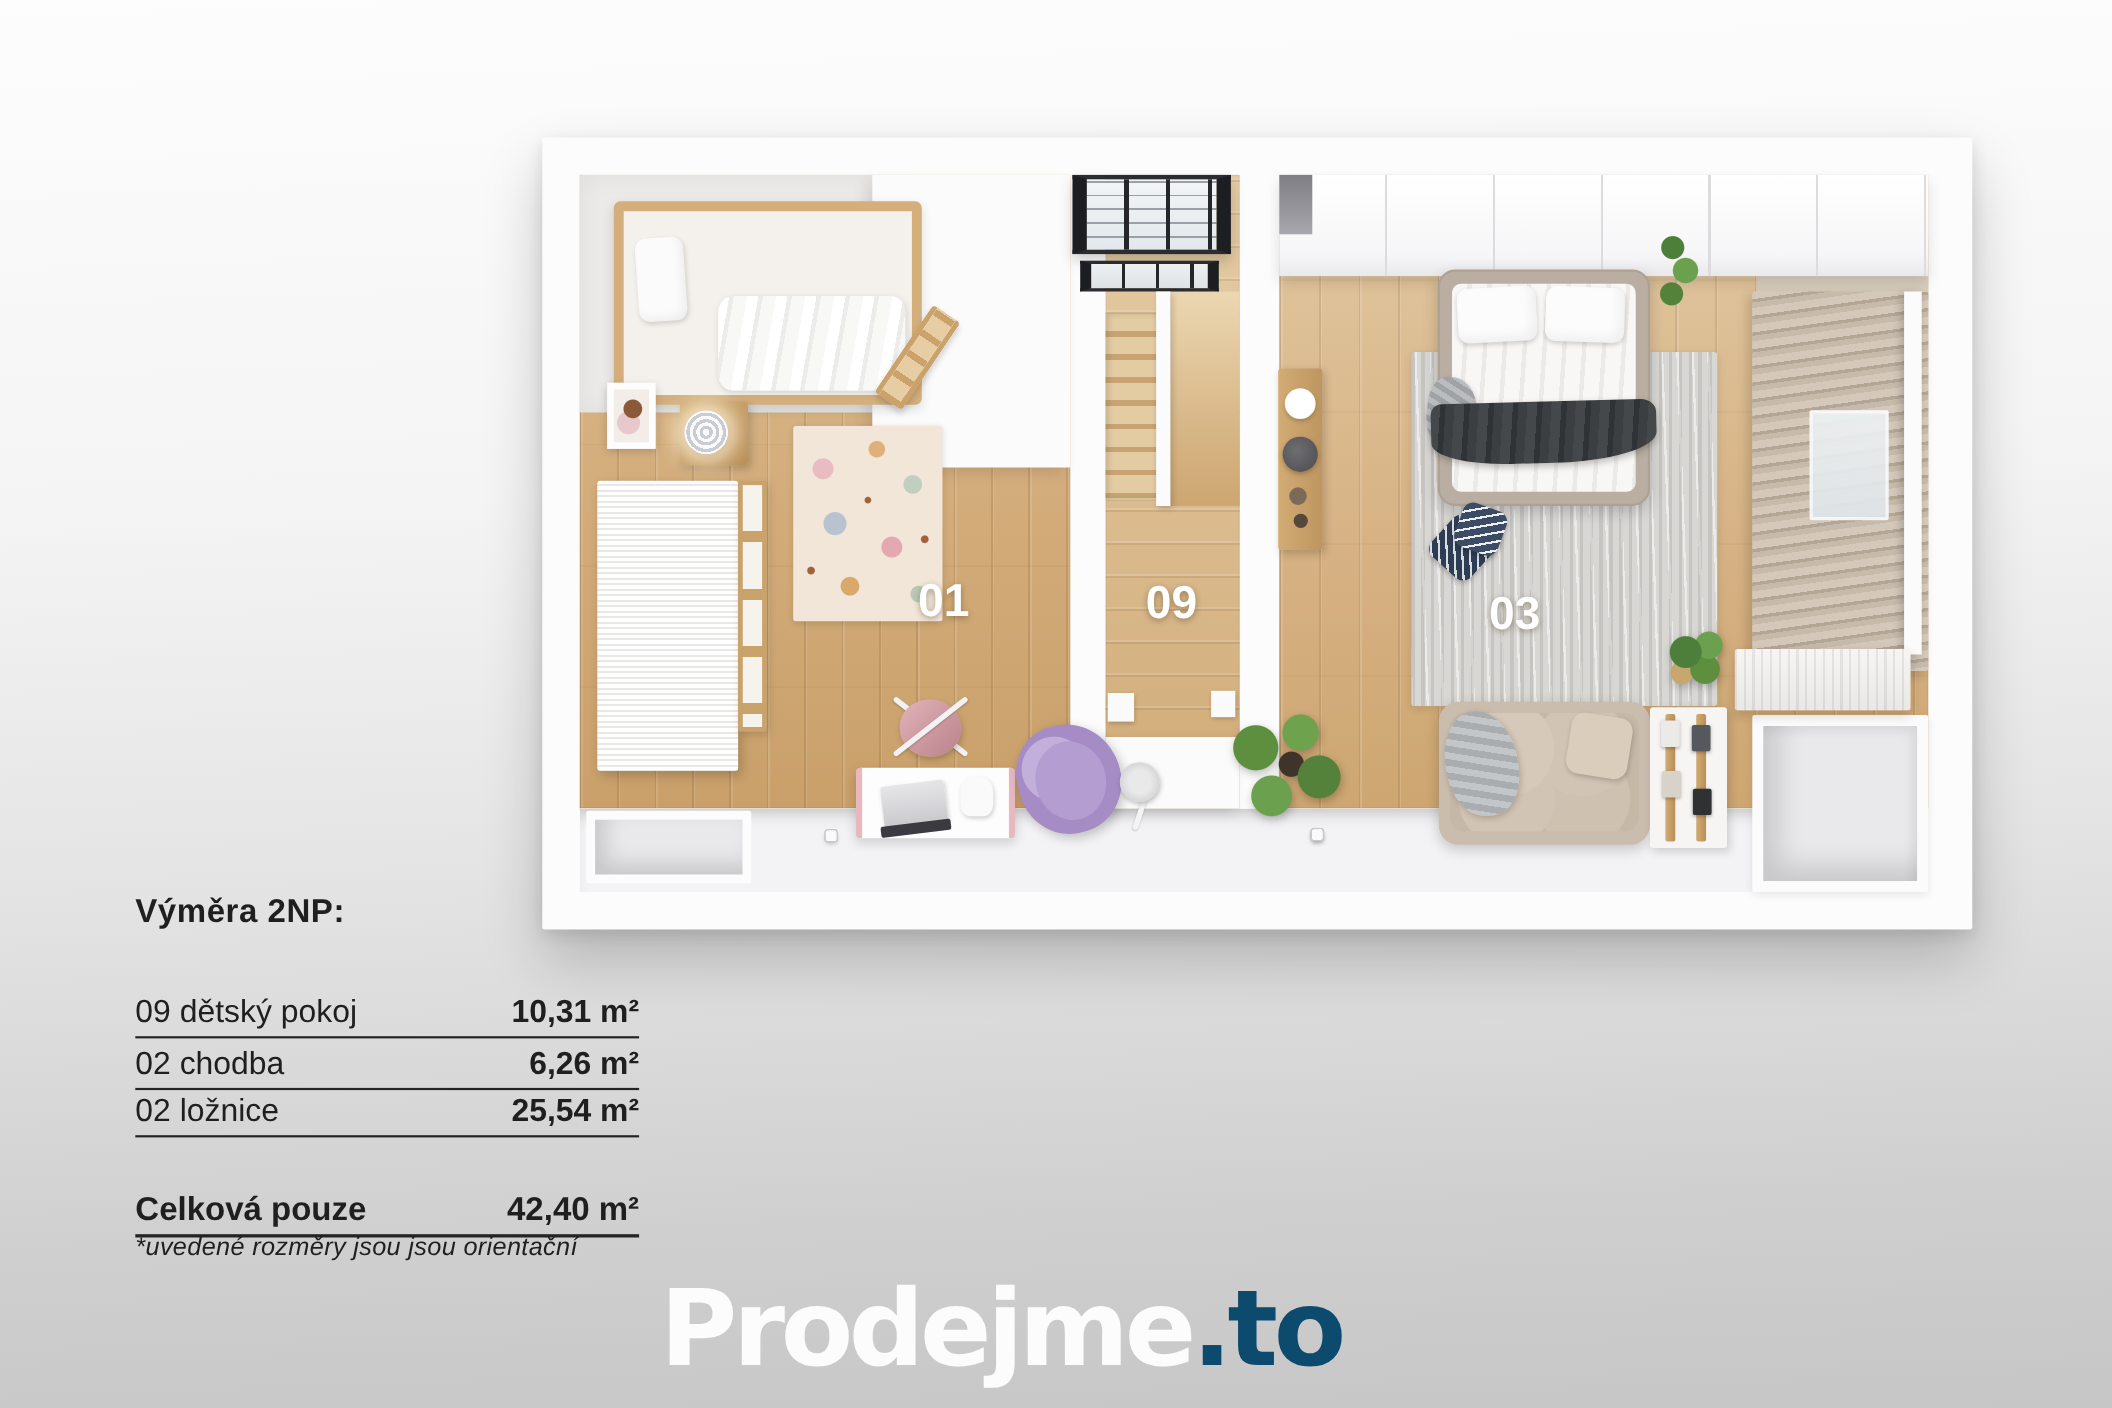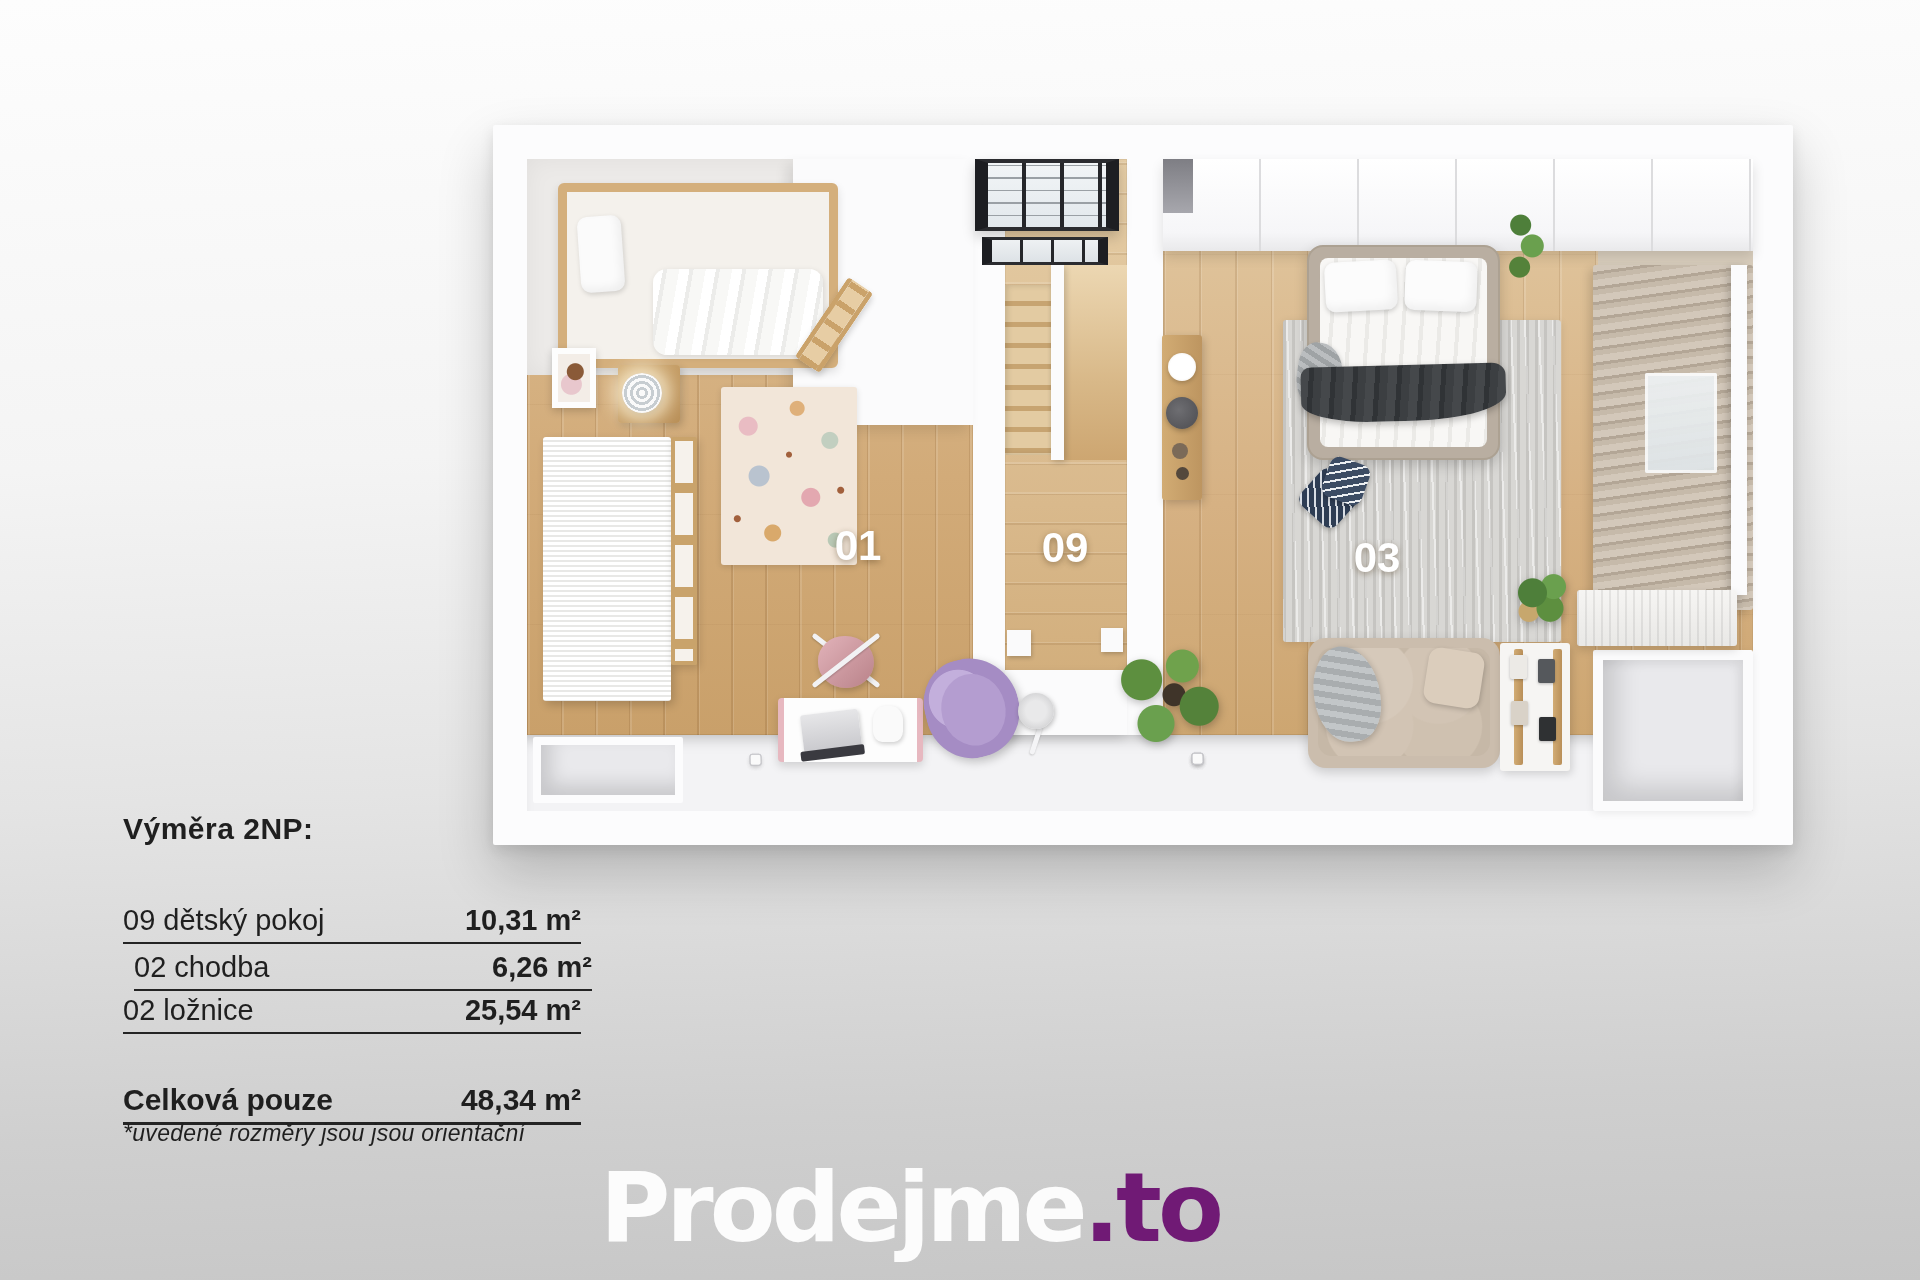--- a/index.html
+++ b/index.html
@@ -245,27 +245,27 @@
       box-shadow: 0 2px 5px rgba(0,0,0,0.12); }
 
   
   .summary { position:absolute; left:123px; top:812px; width:458px; }
   .summary .heading { position:absolute; top:0; left:0; font-size:30px; font-weight:bold; letter-spacing:0.5px; }
   .summary .row { position:absolute; left:0; width:100%; display:flex; justify-content:space-between;
       align-items:baseline; font-size:29px; border-bottom:2px solid #242424; padding-bottom:5px; }
   .summary .row .val { font-weight:bold; }
   .summary .row.total { font-weight:bold; border-bottom-width:3px; font-size:30px; }
   .summary .footnote { position:absolute; left:0; top:308px; font-size:23px; font-style:italic; letter-spacing:0.3px; }
-  .r1 { top:92px; } .r2 { top:139px;margin-left:11px; } .r3 { top:182px; } .rt { top:271px; }
+  .r1 { top:92px; } .r2 { top:139px; } .r3 { top:182px; } .rt { top:271px; }
 
   
   .logo { position:absolute; left:600px; top:1156px; width:600px; text-align:center;
       font-family:"DejaVu Sans", sans-serif; font-size:96px; font-weight:bold; letter-spacing:-4px;
       color:#fcfcfc; line-height:1.1; }
-  .logo .tld { color:#701a75; }
+  .logo .tld { color:#0c4a6e; }
 </style>
 </head>
 <body>
 
 <div class="plan">
 
   <div class="wood-v" style="left:34px; top:34px; width:446px; height:576px;"></div>
   <div class="wood-h" style="left:512px; top:34px; width:122px; height:576px;"></div>
   <div class="wood-v light" style="left:670px; top:34px; width:590px; height:576px;"></div>
   <div class="strip" style="left:34px; top:610px; width:1226px; height:76px;"></div>
@@ -379,21 +379,21 @@
     <span class="lbl">02 chodba</span>
     <span class="val">6,26 m²</span>
   </div>
   <div class="row r3">
     <span class="lbl">02 ložnice</span>
     <span class="val">25,54 m²</span>
   </div>
 
   <div class="row total rt">
     <span class="lbl">Celková pouze</span>
-    <span class="val">48,34 m²</span>
+    <span class="val">42,40 m²</span>
   </div>
 
   <div class="footnote">*uvedené rozměry jsou jsou orientační</div>
 </div>
 
 <div class="logo">
   <span>Prodejme</span><span class="tld">.to</span>
 </div>
 
 </body></html>

